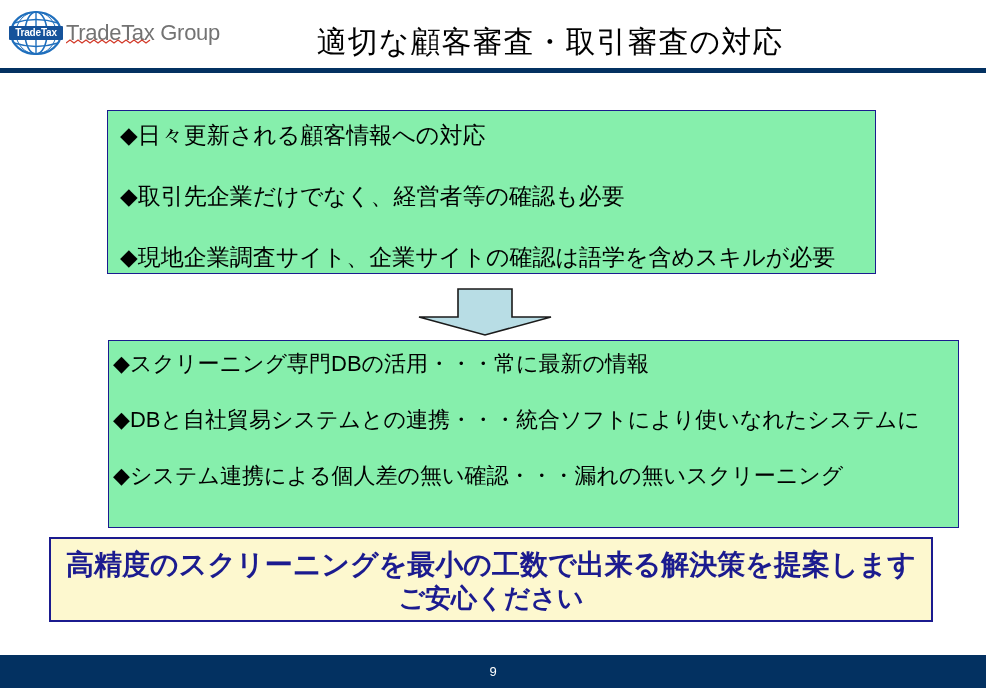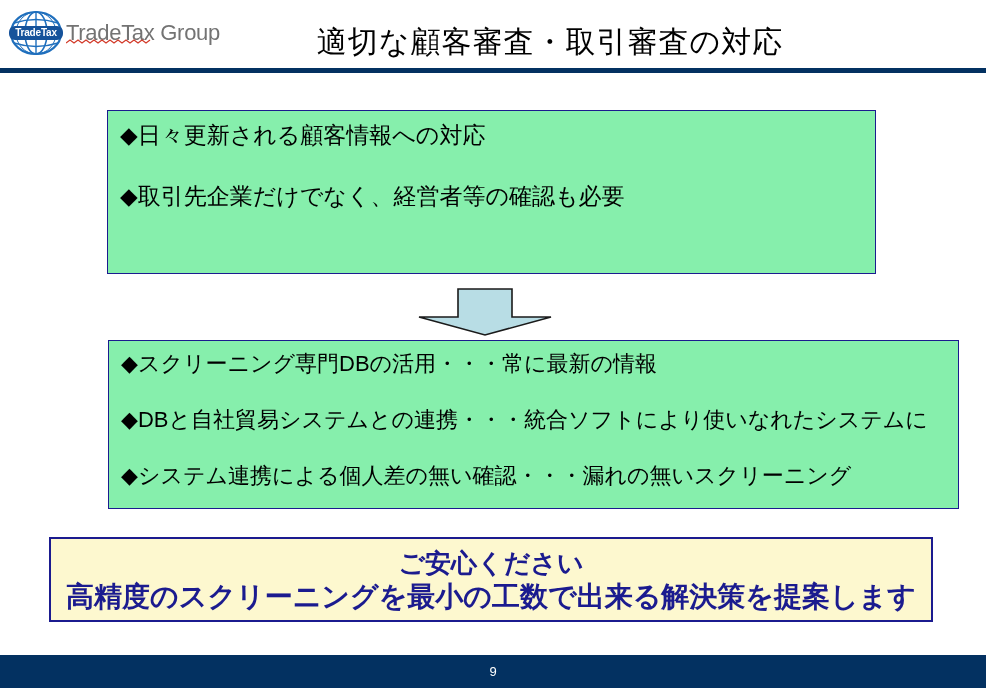--- a/index.html
+++ b/index.html
@@ -38,21 +38,21 @@
     flex: 0 0 auto;
   }
   #logo-globe svg { display: block; }
   #logo-badge {
     position: absolute;
     left: 1px;
     top: 18px;
     width: 54px;
     height: 14px;
     background: #16539b;
-    border-radius: 6px;
+    border-radius: 1px;
     color: #ffffff;
     font-size: 10px;
     font-weight: bold;
     line-height: 14px;
     text-align: center;
     letter-spacing: -0.2px;
     font-family: "Liberation Sans", sans-serif;
   }
   #logo-wordmark {
     margin-left: 2px;
@@ -93,22 +93,22 @@
     background: #86efac;
     box-sizing: border-box;
   }
   #box-top {
     left: 107px; top: 110px;
     width: 769px; height: 164px;
     padding: 13px 8px 0 12px;
   }
   #box-bottom {
     left: 108px; top: 340px;
-    width: 851px; height: 169px;
-    padding: 12px 8px 0 12px;
+    width: 851px; height: 188px;
+    padding: 12px 8px 0 4px;
   }
   .bullet-line {
     font-size: 23px;
     color: #000000;
     line-height: 1.0;
     white-space: nowrap;
     font-family: "Liberation Sans", "DejaVu Sans", sans-serif;
   }
   #box-top .bullet-line { margin-bottom: 38px; }
   #box-bottom .bullet-line { margin-bottom: 34px; }
@@ -206,36 +206,37 @@
       </div>
     </div>
 
     <div id="slide-title">適切な顧客審査・取引審査の対応</div>
   </div>
   <div id="header-rule"></div>
 
   <div id="box-top" class="content-box">
     <div class="bullet-line">◆日々更新される顧客情報への対応</div>
     <div class="bullet-line">◆取引先企業だけでなく、経営者等の確認も必要</div>
+    <div class="bullet-line">◆現地企業調査サイト、企業サイトの確認は語学を含めスキルが必要</div>
   </div>
 
   <div id="arrow">
     <svg width="134" height="48" viewBox="0 0 134 48" xmlns="http://www.w3.org/2000/svg">
       <polygon points="40,1 94,1 94,29 133,29 67,47 1,29 40,29" fill="#b8dde5" stroke="#1a1a1a" stroke-width="1.6" stroke-linejoin="miter"></polygon>
     </svg>
   </div>
 
   <div id="box-bottom" class="content-box">
     <div class="bullet-line">◆スクリーニング専門DBの活用・・・常に最新の情報</div>
     <div class="bullet-line">◆DBと自社貿易システムとの連携・・・統合ソフトにより使いなれたシステムに</div>
     <div class="bullet-line">◆システム連携による個人差の無い確認・・・漏れの無いスクリーニング</div>
   </div>
 
   <div id="callout">
+    <div id="callout-line2">高精度のスクリーニングを最小の工数で出来る解決策を提案します</div>
     <div id="callout-line1">ご安心ください</div>
-    <div id="callout-line2">高精度のスクリーニングを最小の工数で出来る解決策を提案します</div>
   </div>
 
   <div id="footer">
     <div id="footer-page">9</div>
   </div>
 
 </div>
 
 </body></html>

